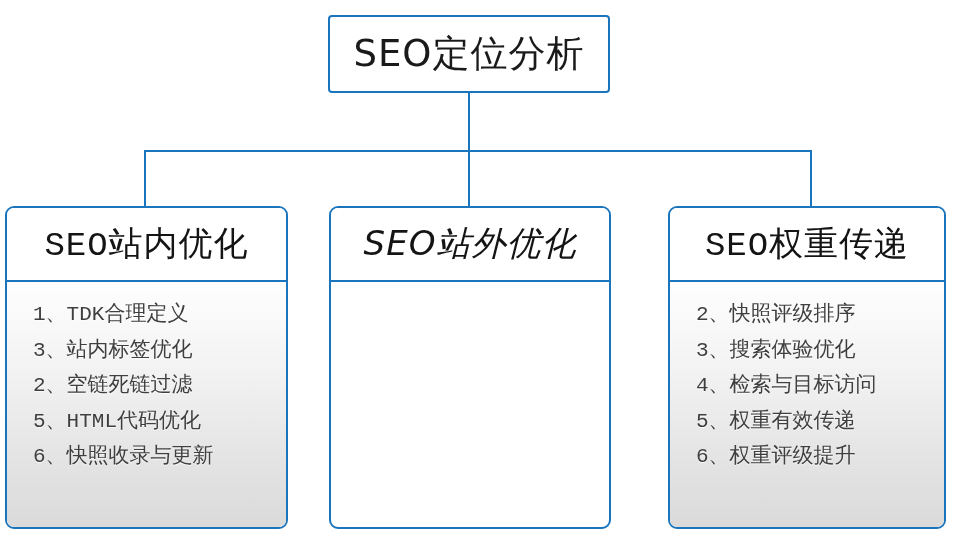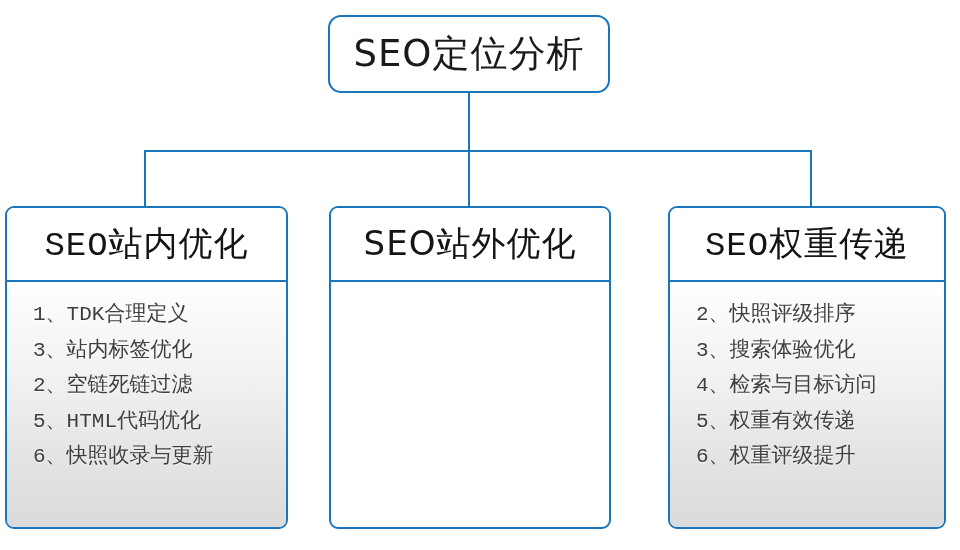--- a/index.html
+++ b/index.html
@@ -19,37 +19,37 @@
   .hbar   { left: 144px; top: 150px; width: 668px; }
   .drop-1 { left: 144px; top: 150px; height: 57px; }
   .drop-2 { left: 468px; top: 150px; height: 57px; }
   .drop-3 { left: 810px; top: 150px; height: 57px; }
 
   
   .root-node {
     position: absolute; left: 328px; top: 15px;
     width: 282px; height: 78px;
     background: #ffffff;
-    border: 2px solid #1b75bc; border-radius: 13px;
+    border: 2px solid #1b75bc; border-radius: 4px;
     box-sizing: border-box;
     display: flex; align-items: center; justify-content: center;
     font-size: 37px; color: #1a1a1a; letter-spacing: 1px;
     z-index: 2;
   }
 
   
   .col {
     position: absolute; top: 206px; height: 323px;
     background: #ffffff;
     border: 2px solid #1b75bc; border-radius: 9px;
     box-sizing: border-box; overflow: hidden;
     z-index: 2;
   }
   .col.c1 { left: 5px;   width: 283px; font-family: Liberation Mono, monospace; }
-  .col.c2 { left: 329px; width: 282px; }
+  .col.c2 { left: 329px; width: 282px; font-style: italic; }
   .col.c3 { left: 668px; width: 278px; font-family: Liberation Mono, monospace; }
 
   .col-header {
     height: 72px;
     border-bottom: 2px solid #1b75bc;
     background: #ffffff;
     display: flex; align-items: center; justify-content: center;
     font-size: 34px; color: #141414; letter-spacing: 1px;
   }
   .col-list {

